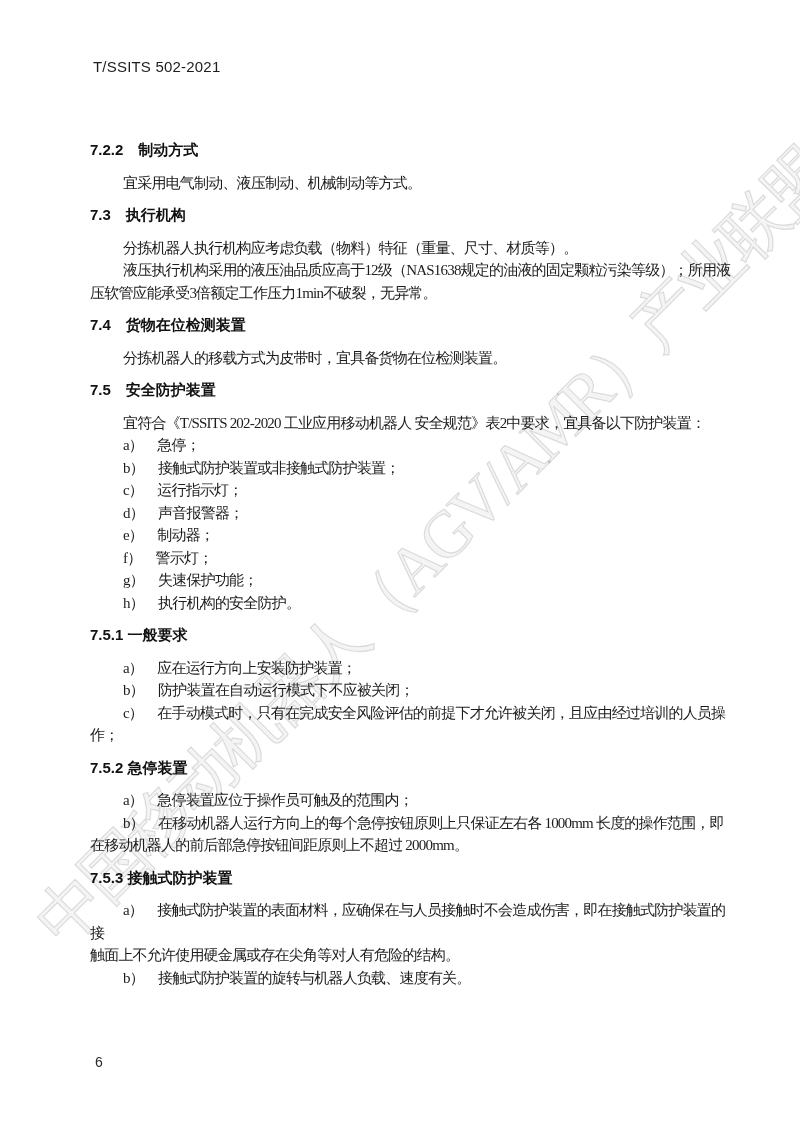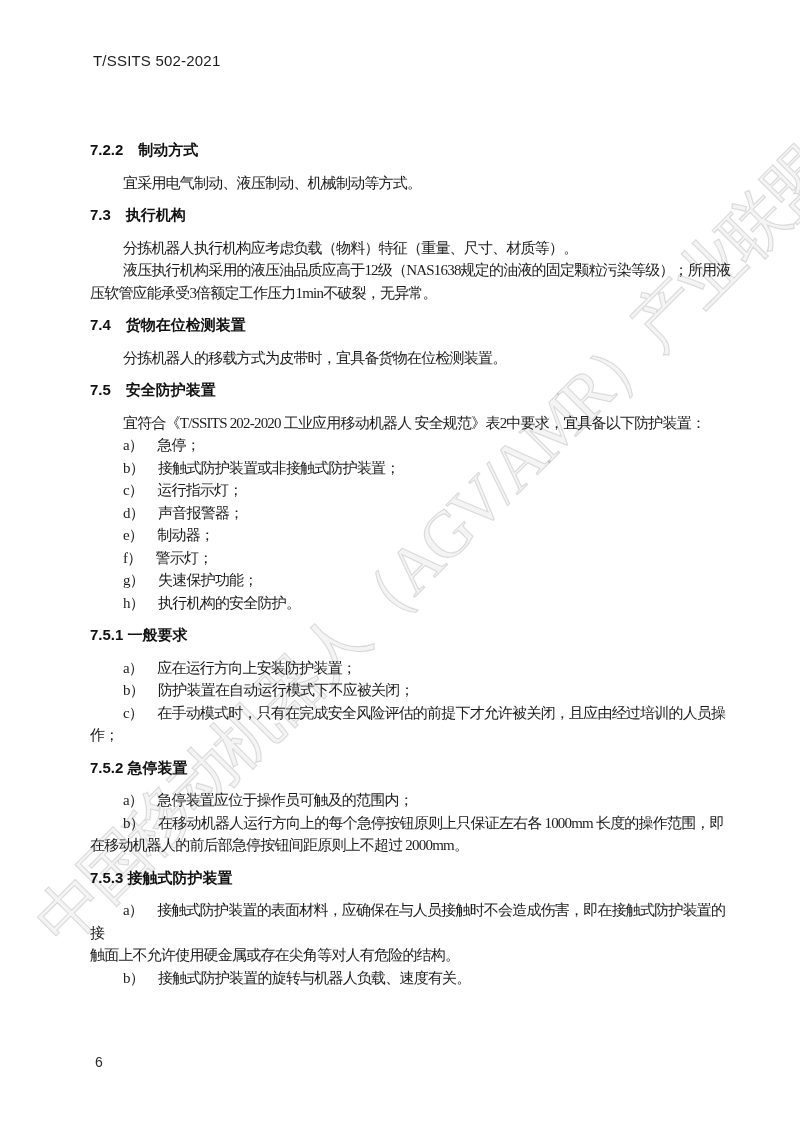--- a/index.html
+++ b/index.html
@@ -24,21 +24,21 @@
     -webkit-text-stroke: 1.2px rgba(0,0,0,0.125);
     transform-origin: 0 50%;
     transform: rotate(-45deg);
     z-index: 0;
     pointer-events: none;
   }
 
   
   .page-header {
     position: absolute;
-    left: 93px; top: 52px;
+    left: 93px; top: 58px;
     font-family: "Liberation Sans", "DejaVu Sans", sans-serif;
     font-size: 15px; font-weight: 500;
     color: #1d1d1d;
     letter-spacing: 0.2px;
     z-index: 2;
   }
 
   
   .content {
     position: absolute;

